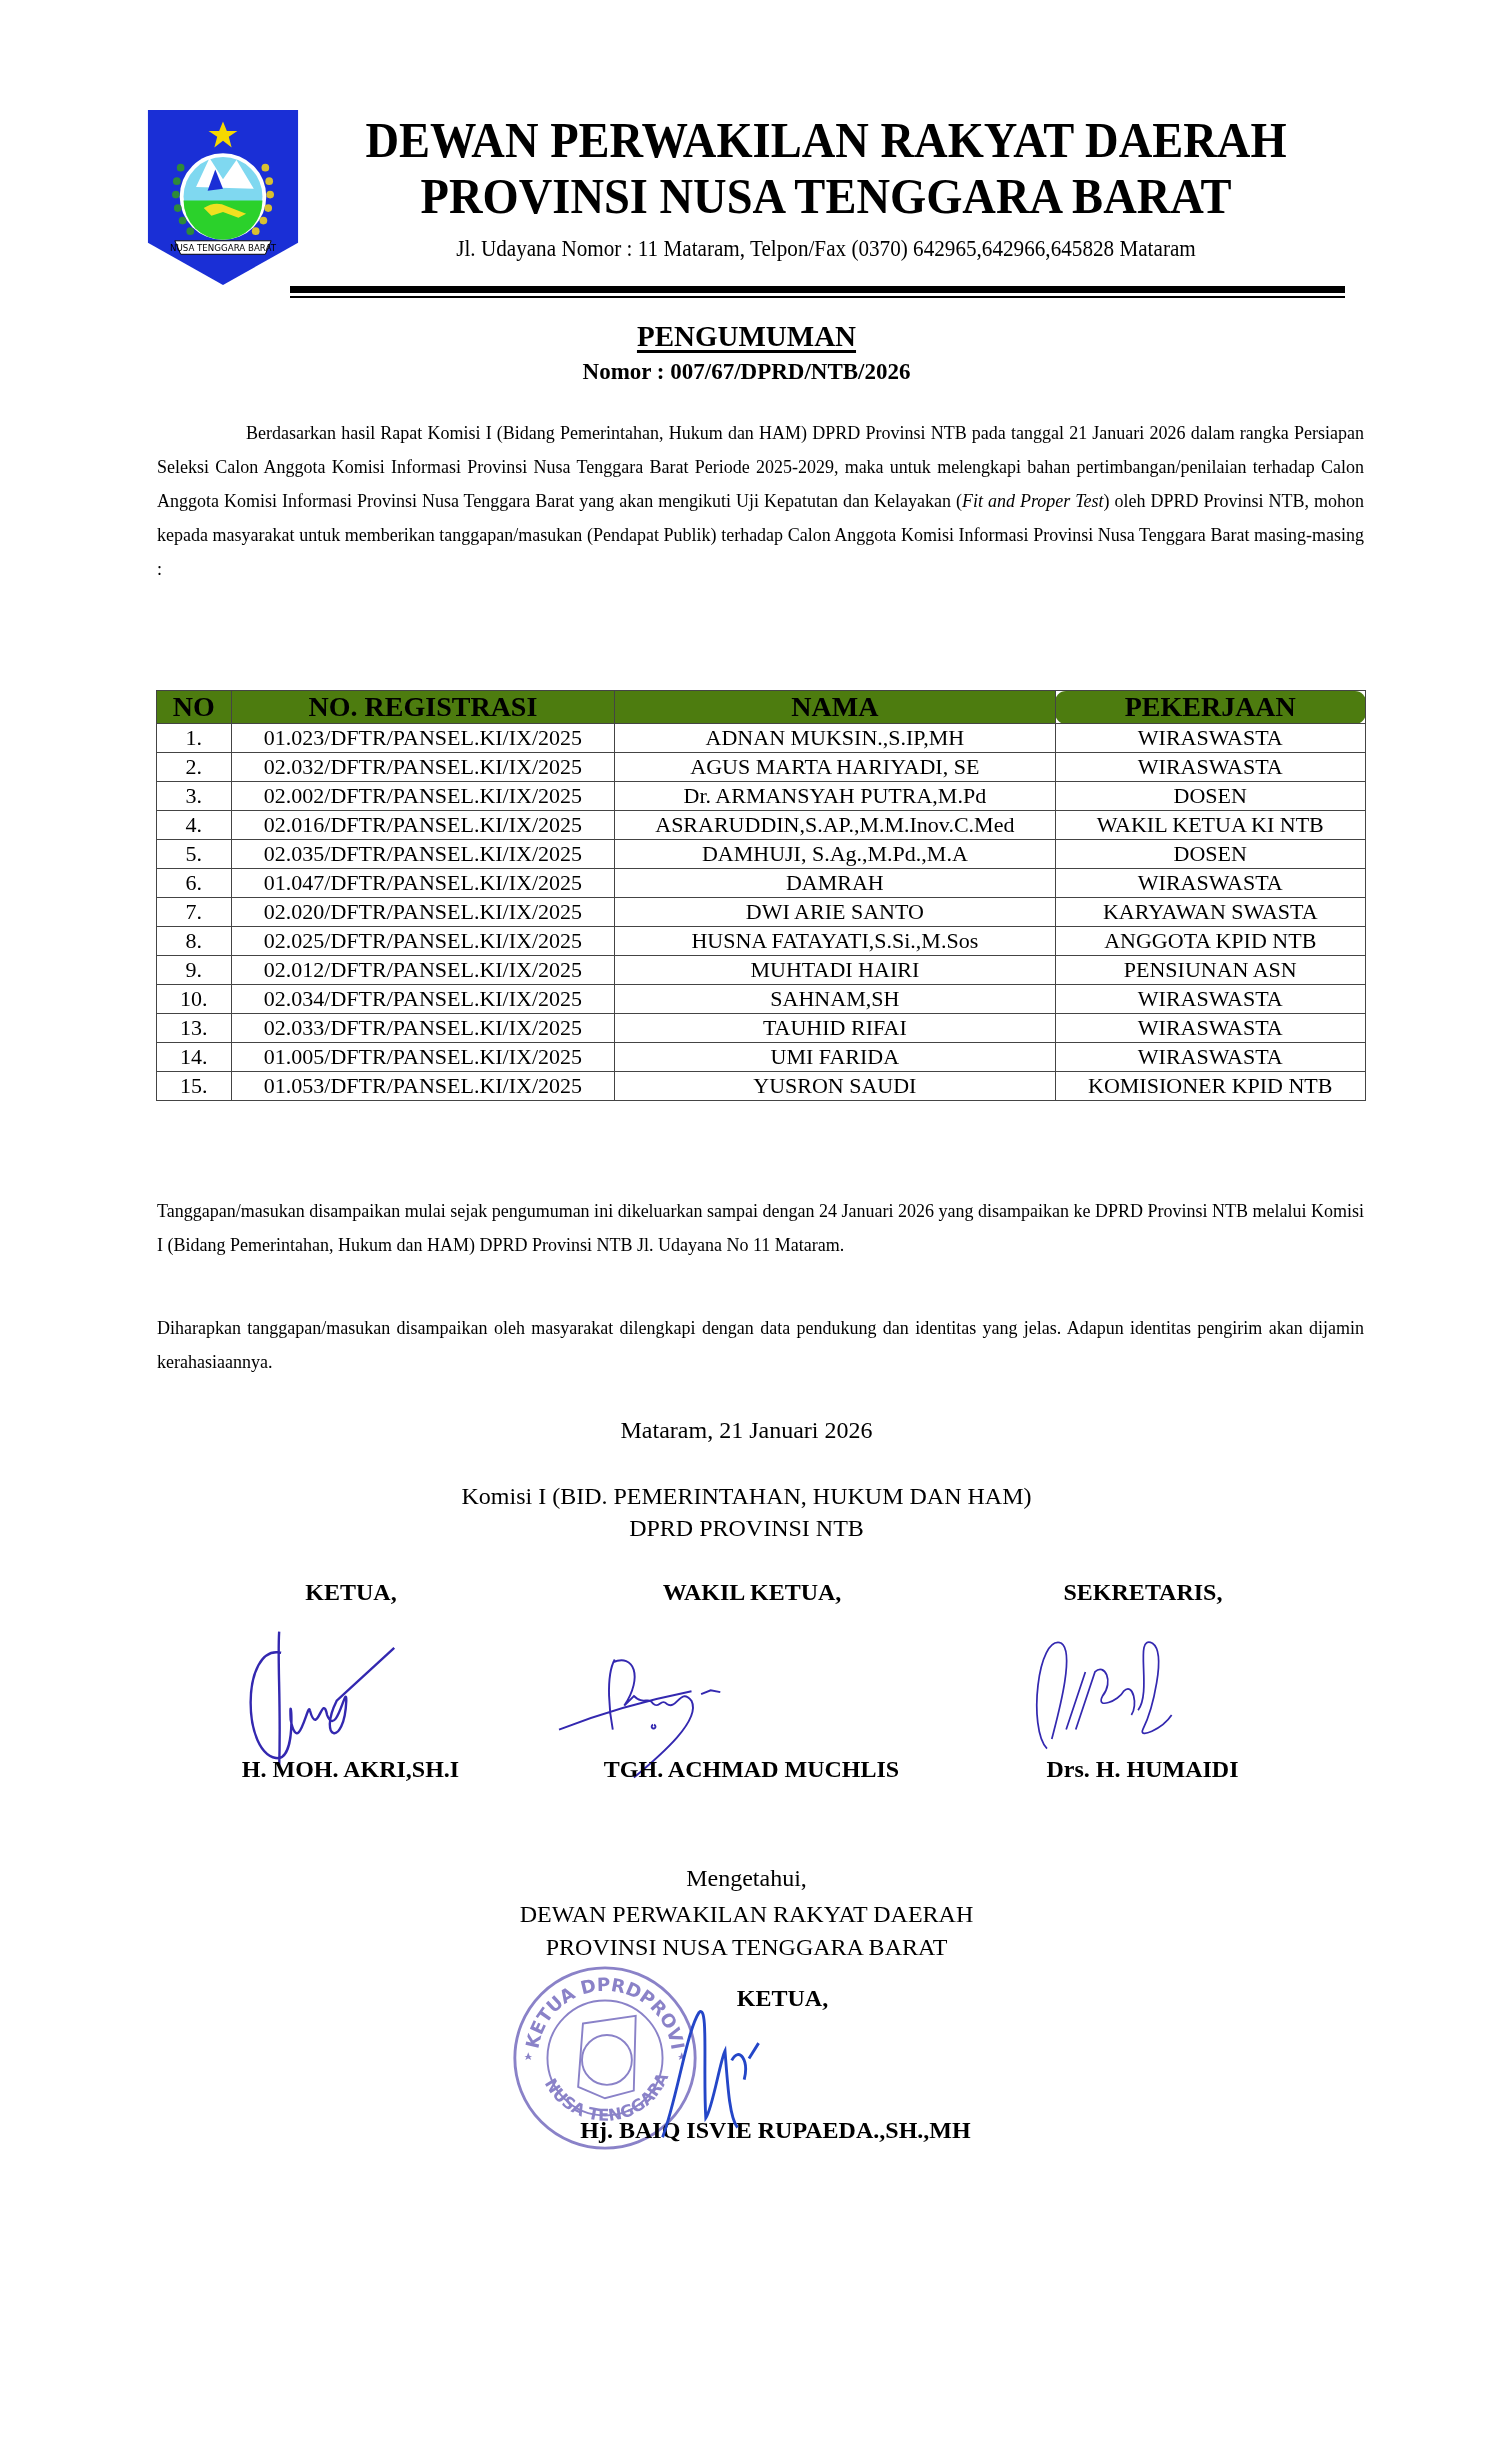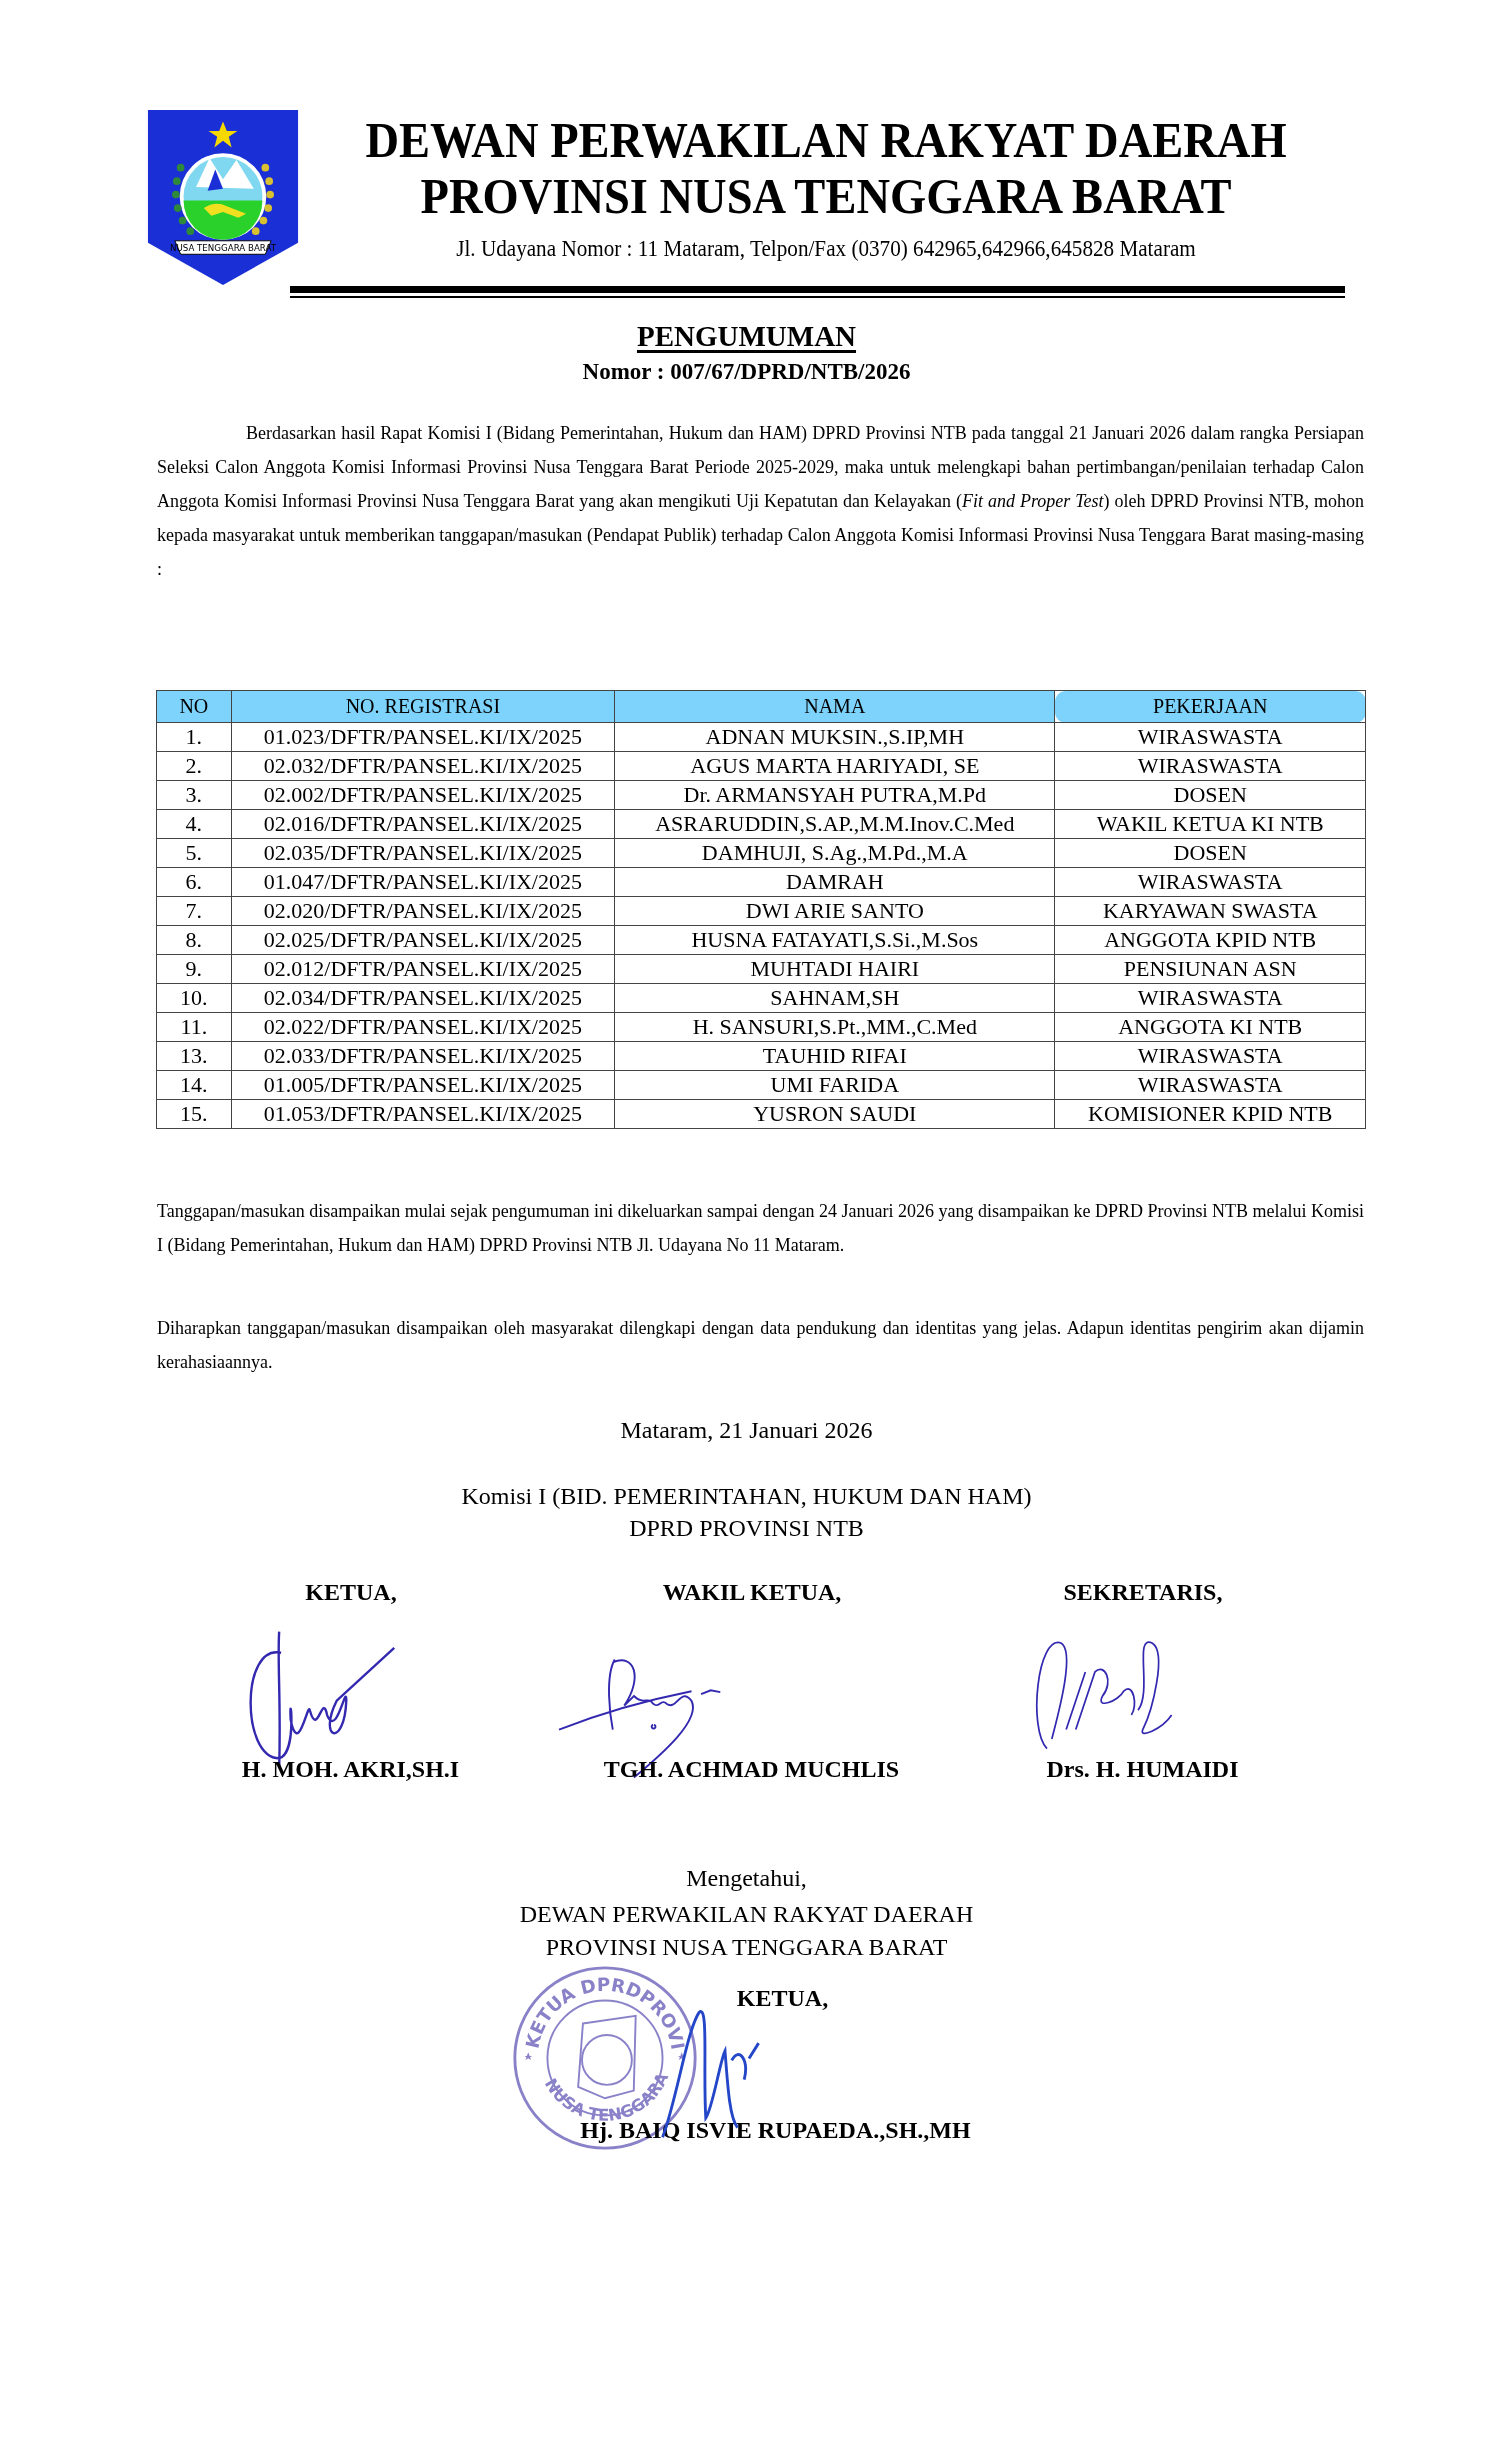--- a/index.html
+++ b/index.html
@@ -20,21 +20,21 @@
   .nomor { left:0; width:1493px; top:357px; text-align:center; font-weight:bold; font-size:23px; line-height:29px; }
   
   .para { left:157px; width:1207px; font-size:18px; line-height:34px; text-align:justify; }
   .para.indent { text-indent:89px; }
   .p1 { top:416px; }
   .p2 { top:1194px; }
   .p3 { top:1311px; }
   
   table.list { position:absolute; left:156px; top:690px; width:1210px; border-collapse:collapse; font-size:22px; }
   table.list th, table.list td { border:1.4px solid #444; text-align:center; padding:0; white-space:nowrap; }
-  table.list th { background:#7dd3fc; font-weight:normal; height:31px; font-size:20px; }
+  table.list th { background:#4d7c0f; font-weight:bold; height:31px; font-size:28px; }
   table.list td { height:28px; line-height:28px; }
   .c-no { width:74px; }
   .c-reg { width:383px; }
   .c-nama { width:440px; }
   .c-pek { width:310px;border-radius:11px; }
   
   .center { left:0; width:1493px; text-align:center; font-size:24px; line-height:32px; }
   .date { top:1414px; }
   .komisi1 { top:1480px; }
   .komisi2 { top:1512px; }
@@ -154,26 +154,20 @@
         <td>MUHTADI HAIRI</td>
         <td>PENSIUNAN ASN</td>
       </tr>
       <tr>
         <td>10.</td>
         <td>02.034/DFTR/PANSEL.KI/IX/2025</td>
         <td>SAHNAM,SH</td>
         <td>WIRASWASTA</td>
       </tr>
       <tr>
-        <td>11.</td>
-        <td>02.022/DFTR/PANSEL.KI/IX/2025</td>
-        <td>H. SANSURI,S.Pt.,MM.,C.Med</td>
-        <td>ANGGOTA KI NTB</td>
-      </tr>
-      <tr>
         <td>13.</td>
         <td>02.033/DFTR/PANSEL.KI/IX/2025</td>
         <td>TAUHID RIFAI</td>
         <td>WIRASWASTA</td>
       </tr>
       <tr>
         <td>14.</td>
         <td>01.005/DFTR/PANSEL.KI/IX/2025</td>
         <td>UMI FARIDA</td>
         <td>WIRASWASTA</td>

